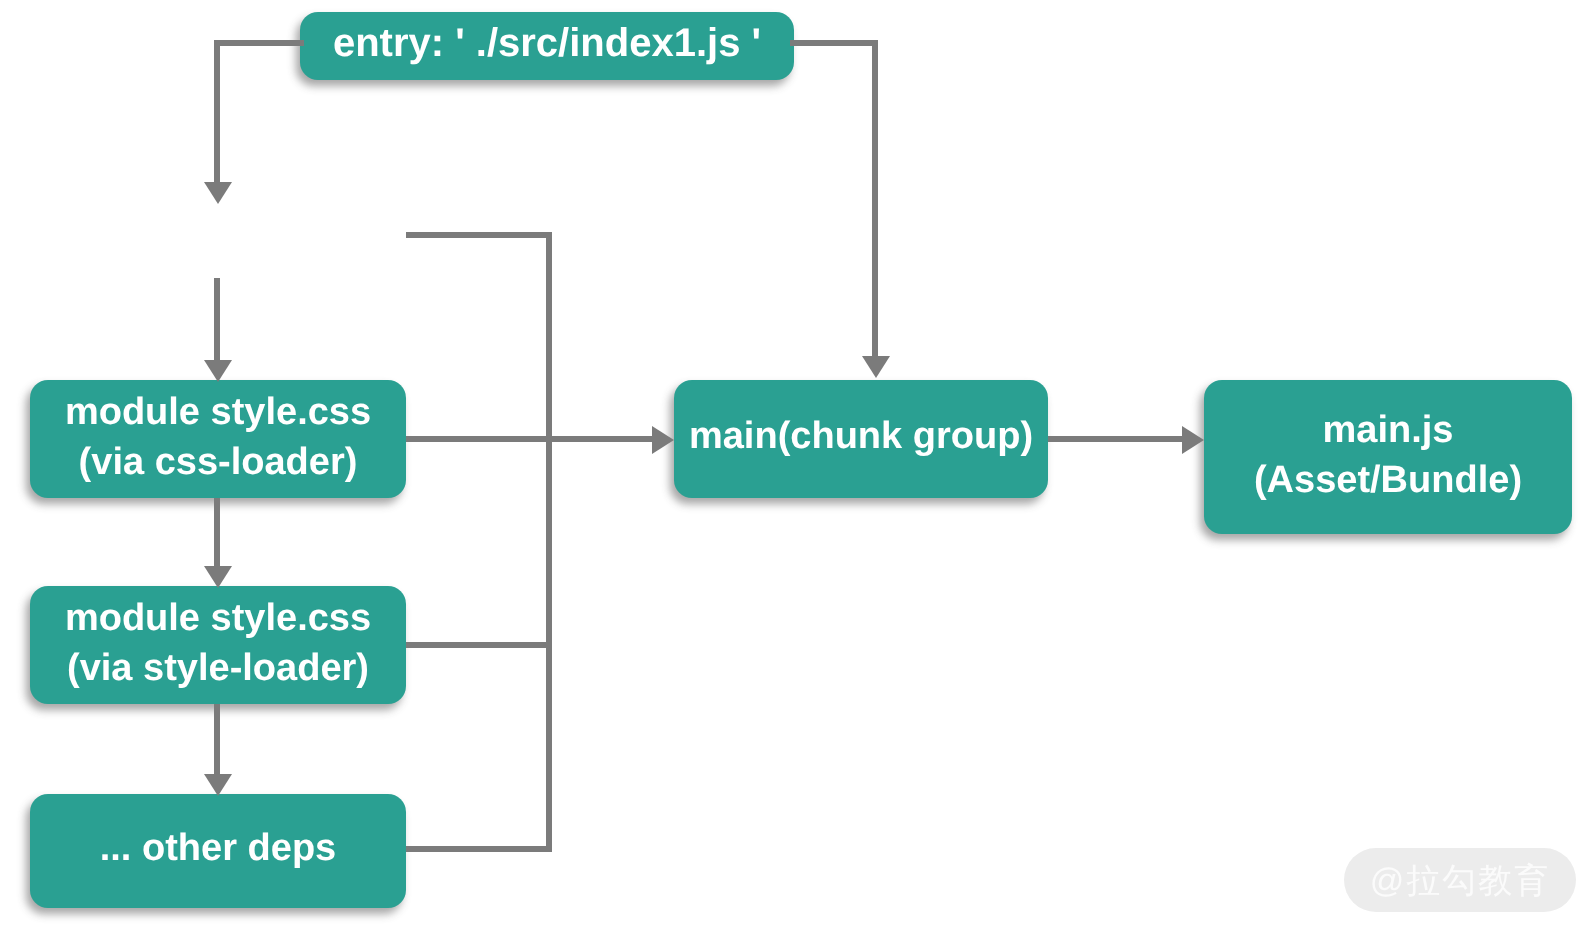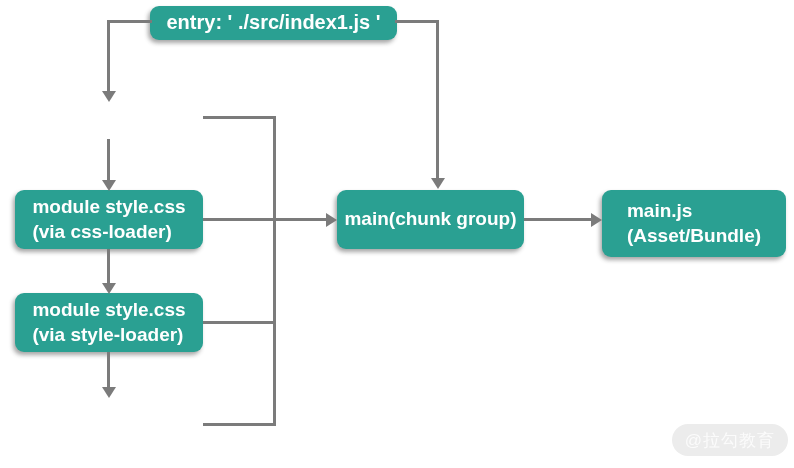--- a/index.html
+++ b/index.html
@@ -3,21 +3,21 @@
 <meta charset="utf-8">
 <style>
   html,body{margin:0;padding:0;background:#fff;}
   #stage{
     position:relative;width:794px;height:468px;background:var(--bg,#fff);
     font-family:"Liberation Sans","DejaVu Sans",sans-serif;overflow:hidden;
   }
   .node{
     position:absolute;display:flex;align-items:center;justify-content:center;
     background:var(--node-fill,#2aa092);color:var(--node-text,#fff);
-    font-weight:bold;text-align:left;white-space:pre-line;
+    font-weight:bold;text-align:center;white-space:pre-line;
     border-radius:9px;box-shadow:-2px 3px 4px rgba(60,60,60,.45);
     font-size:19px;line-height:1.28;
   }
   .hline,.vline{position:absolute;background:var(--line,#7b7b7b);}
   .hline{height:3px;}
   .vline{width:3px;}
   .arrow-down{
     position:absolute;width:0;height:0;
     border-left:7px solid transparent;border-right:7px solid transparent;
     border-top:11px solid var(--line,#7b7b7b);
@@ -33,32 +33,33 @@
     display:flex;align-items:center;justify-content:center;
     font-size:17px;letter-spacing:1px;
   }
   
   #n-entry{left:150px;top:6px;width:247px;height:34px;font-size:20px;}
   #n-index1{left:15px;top:102px;width:188px;height:37px;}
   #n-cssloader{left:15px;top:190px;width:188px;height:59px;}
   #n-styleloader{left:15px;top:293px;width:188px;height:59px;}
   #n-otherdeps{left:15px;top:397px;width:188px;height:57px;}
   #n-chunkgroup{left:337px;top:190px;width:187px;height:59px;}
-  #n-asset{left:602px;top:190px;width:184px;height:67px;}
+  #n-asset{left:602px;top:190px;width:184px;height:77px;}
 </style>
 </head>
 <body>
 
 <div id="stage" style="--bg: #ffffff; --node-fill: #2aa092; --node-text: #ffffff; --line: #7b7b7b; --wm-bg: #ececec; --wm-text: #fbfbfb;">
 
   <div class="node" id="n-entry">entry: ' ./src/index1.js '</div>
   <div class="node" id="n-cssloader">module style.css
 (via css-loader)</div>
   <div class="node" id="n-styleloader">module style.css
 (via style-loader)</div>
+  <div class="node" id="n-otherdeps">... other deps</div>
   <div class="node" id="n-chunkgroup">main(chunk group)</div>
   <div class="node" id="n-asset">main.js
 (Asset/Bundle)</div>
 
   <div class="hline" style="left:108px;top:20px;width:44px;"></div>
   <div class="vline" style="left:107px;top:20px;height:71px;"></div>
   <div class="arrow-down" style="left:102px;top:91px;"></div>
 
   <div class="hline" style="left:395px;top:20px;width:44px;"></div>
   <div class="vline" style="left:436px;top:20px;height:158px;"></div>

